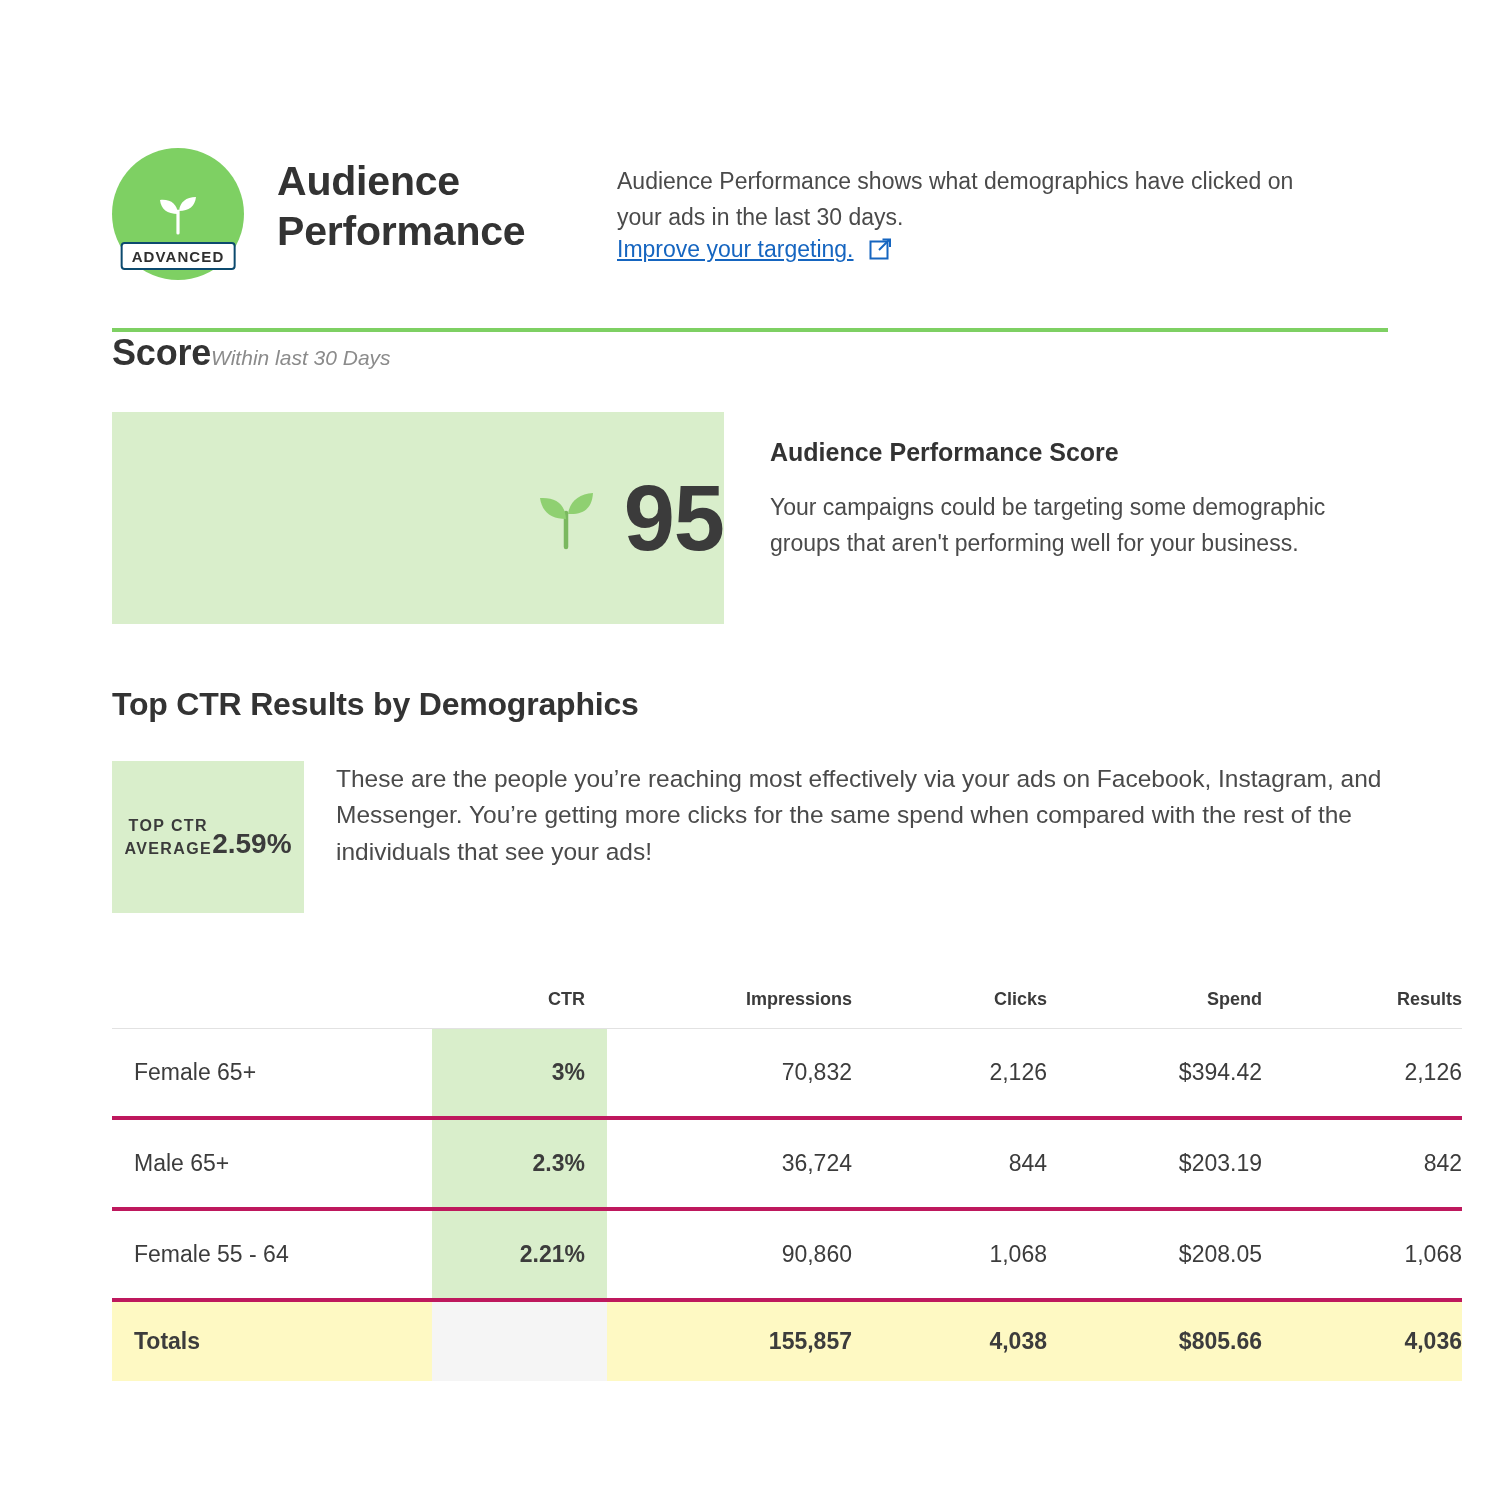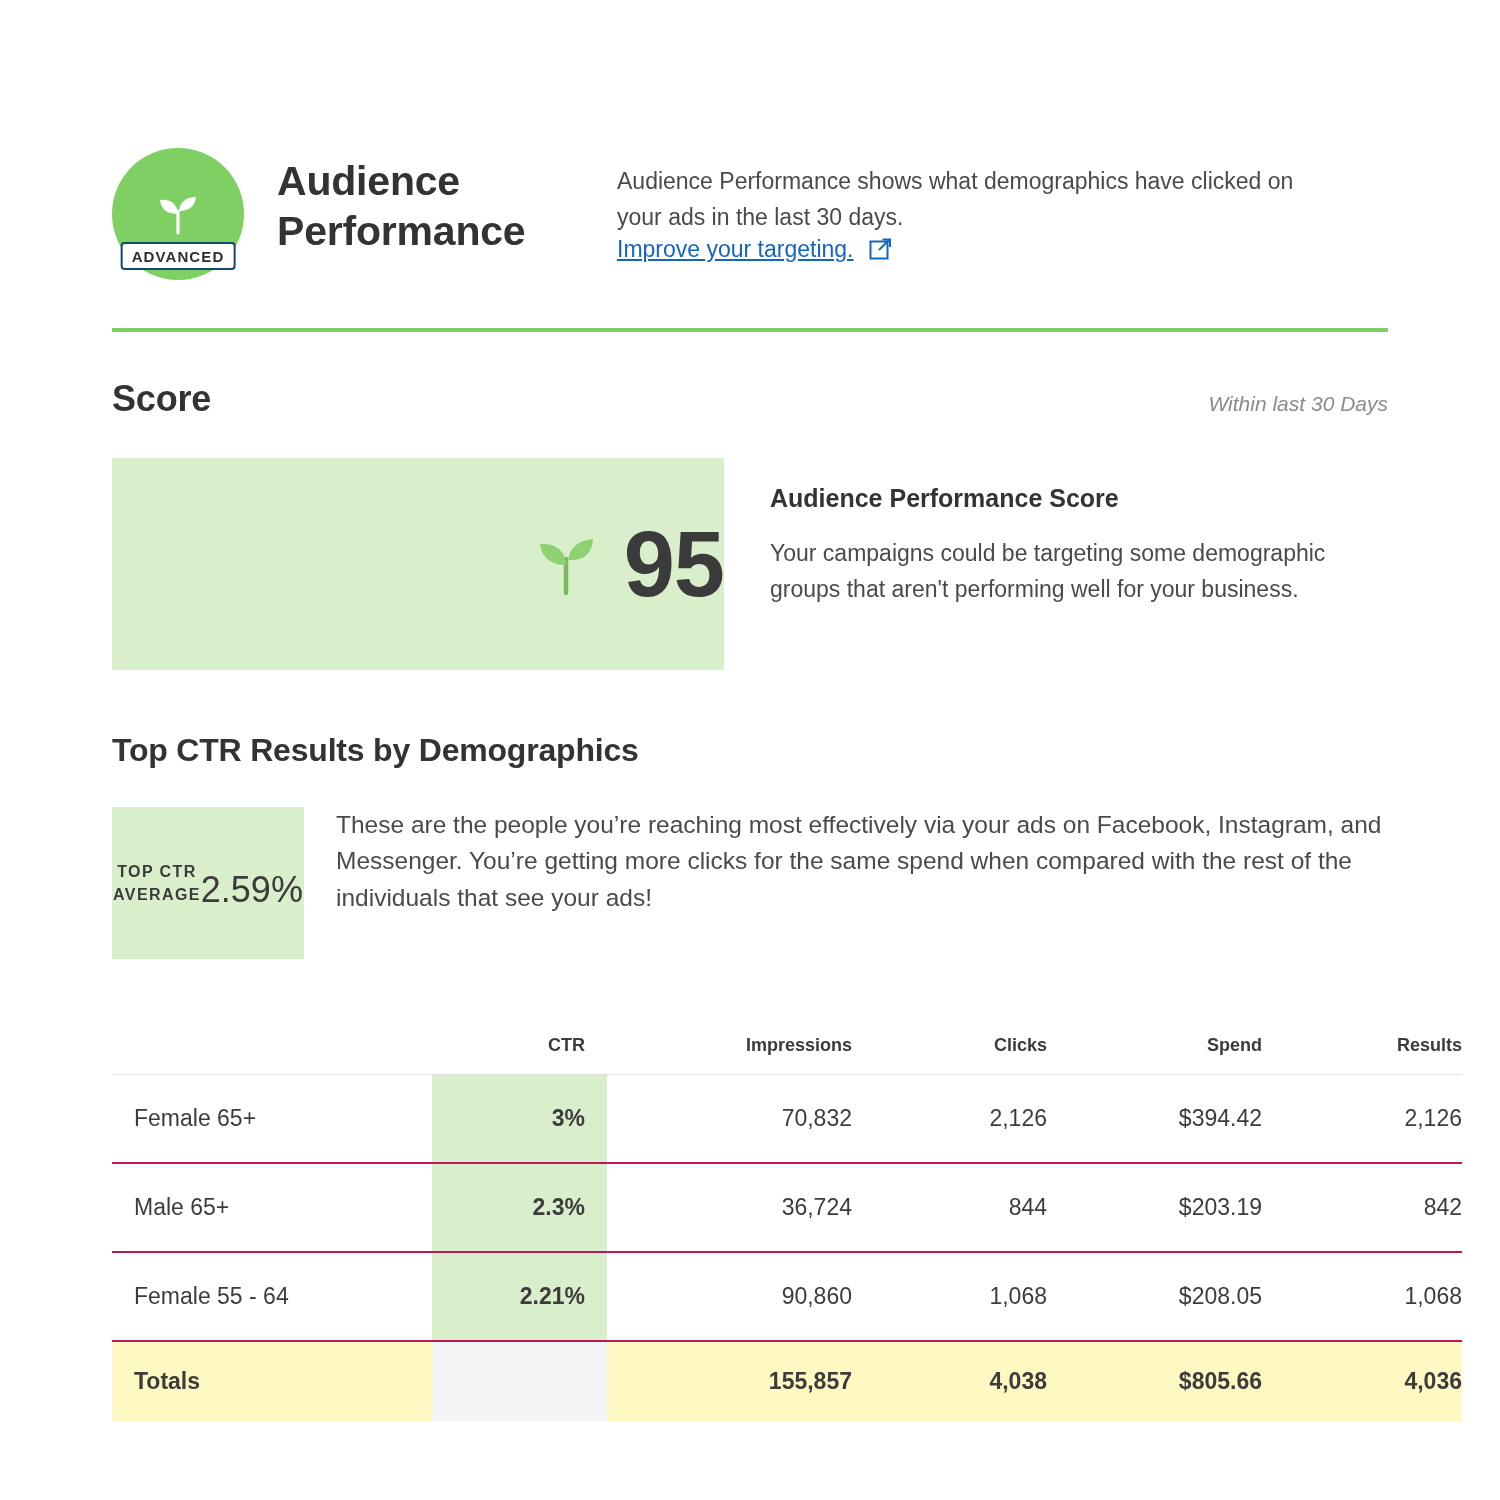--- a/index.html
+++ b/index.html
@@ -98,22 +98,21 @@
     margin-top: 48px;
     height: 4px;
     background: #7ed063;
     width: 100%;
   }
 
   
   .score-row {
     display: flex;
     align-items: baseline;
-    justify-content: space-between;
-    margin-top: 46px;
+    justify-content: flex-start;
   }
   .score-heading {
     font-size: 36px;
     font-weight: bold;
     color: #333333;
     letter-spacing: -0.2px;
   }
   .score-within {
     font-size: 21px;
     font-style: italic;
@@ -184,22 +183,22 @@
   }
   .ctr-avg .lbl {
     font-size: 16px;
     font-weight: bold;
     letter-spacing: 1.4px;
     color: #3b3b3b;
     line-height: 1.45;
   }
   .ctr-avg .val {
     margin-top: 13px;
-    font-size: 36px;
-    font-weight: normal;
+    font-size: 28px;
+    font-weight: bold;
     color: #3b3b3b;
   }
   .ctr-desc {
     margin-left: 32px;
     font-size: 24.5px;
     line-height: 1.48;
     color: #4a4a4a;
     max-width: 1060px;
   }
 
@@ -220,21 +219,21 @@
     padding: 0 0 18px 0;
     text-align: right;
     border-bottom: 1px solid #e2e2e2;
   }
   table.data th.label-col { text-align: left; }
   table.data td {
     font-size: 23px;
     color: #3c3c3c;
     padding: 30px 0;
     text-align: right;
-    border-bottom: 2px solid #be185d;
+    border-bottom: 4px solid #be185d;
   }
   table.data td.label-col {
     text-align: left;
     padding-left: 22px;
   }
   table.data td.ctr-col {
     font-weight: bold;
     background: #d9eecb;
     padding-right: 22px;
   }

